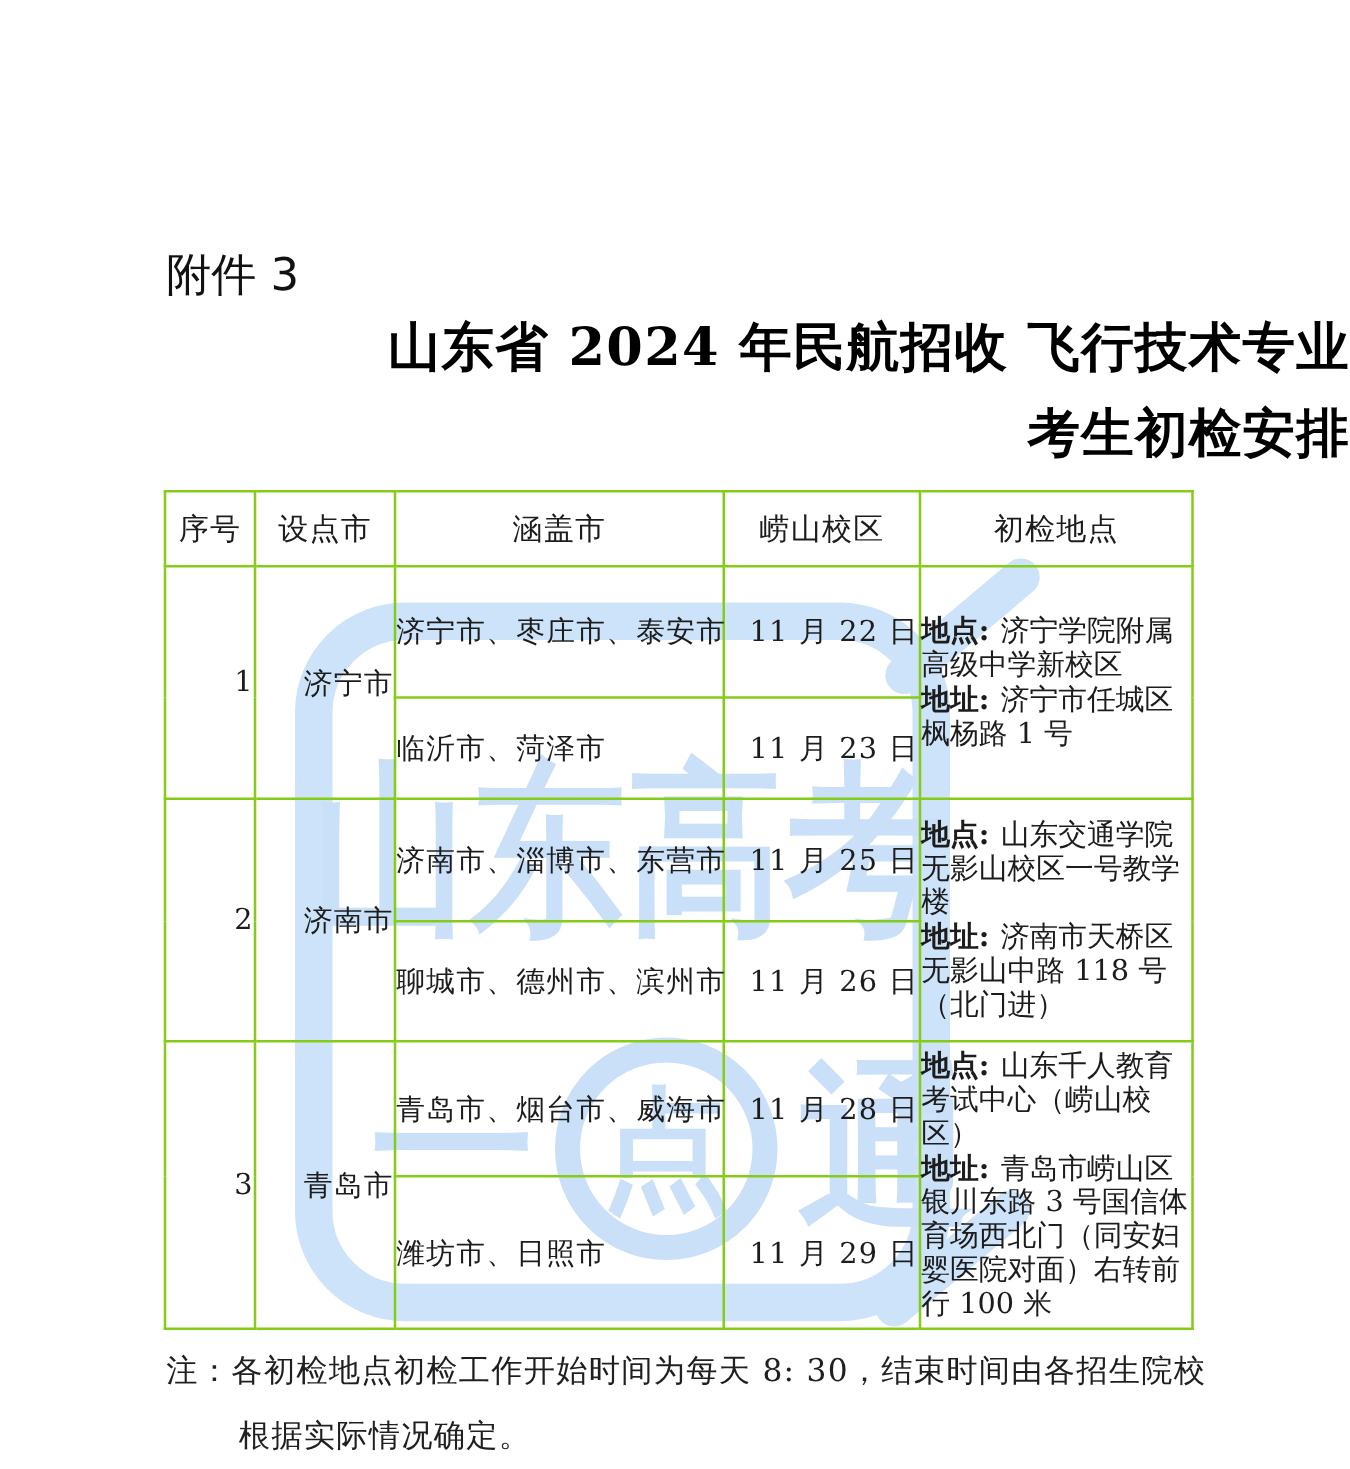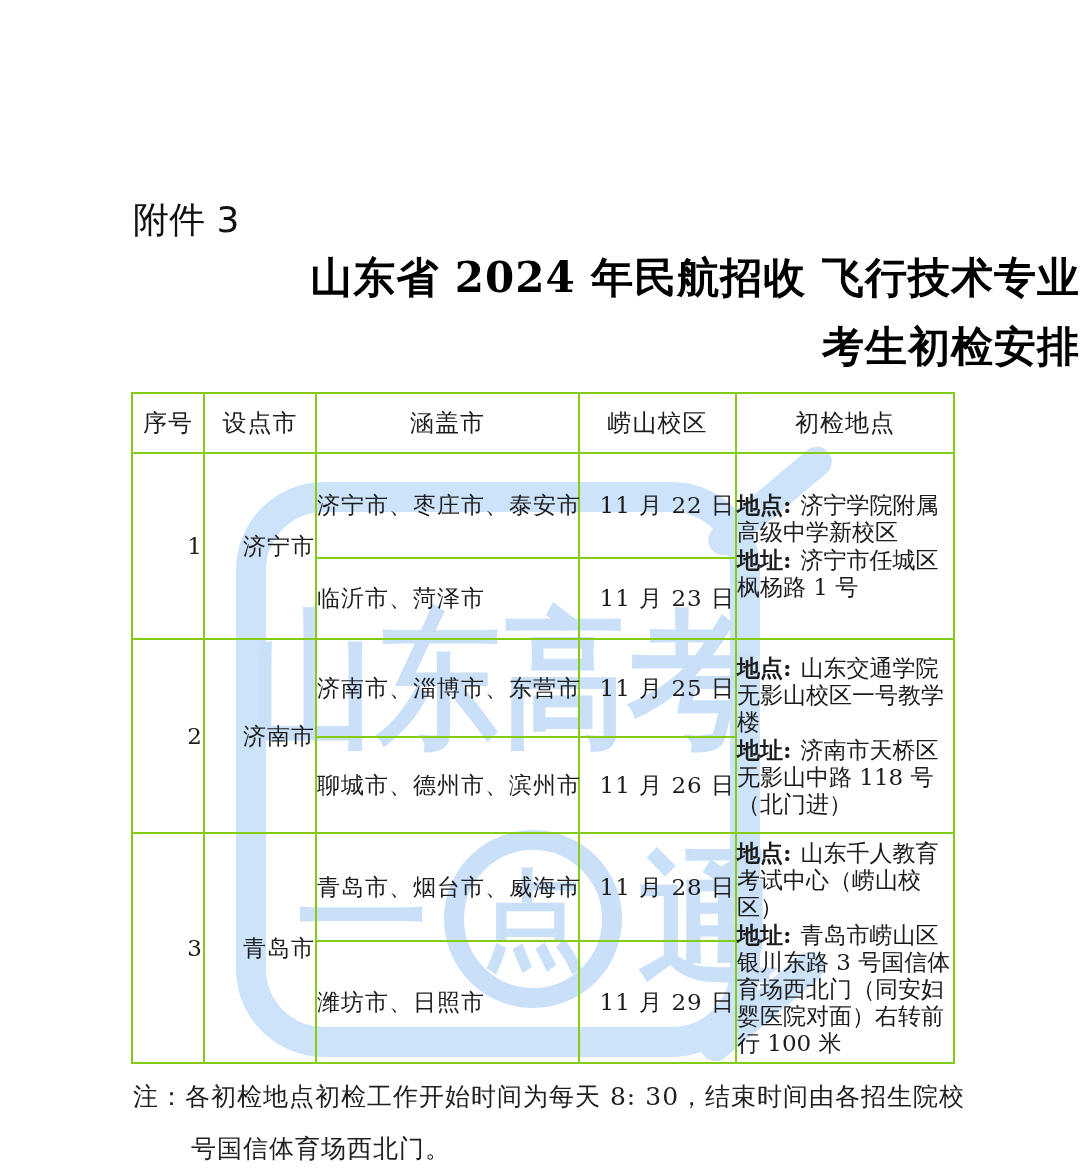--- a/index.html
+++ b/index.html
@@ -156,16 +156,16 @@
           </td>
         </tr>
         <tr style="height:122px">
           <td class="c-cov">潍坊市、日照市</td>
           <td class="c-date">11 月 29 日</td>
         </tr>
       </tbody>
     </table>
 
     <div class="note-line note-1">注：各初检地点初检工作开始时间为每天 8: 30，结束时间由各招生院校</div>
-    <div class="note-line note-2">号国信体育场西北门。</div>
+    <div class="note-line note-2">根据实际情况确定。</div>
 
   </div>
 </div>
 
 </body></html>

